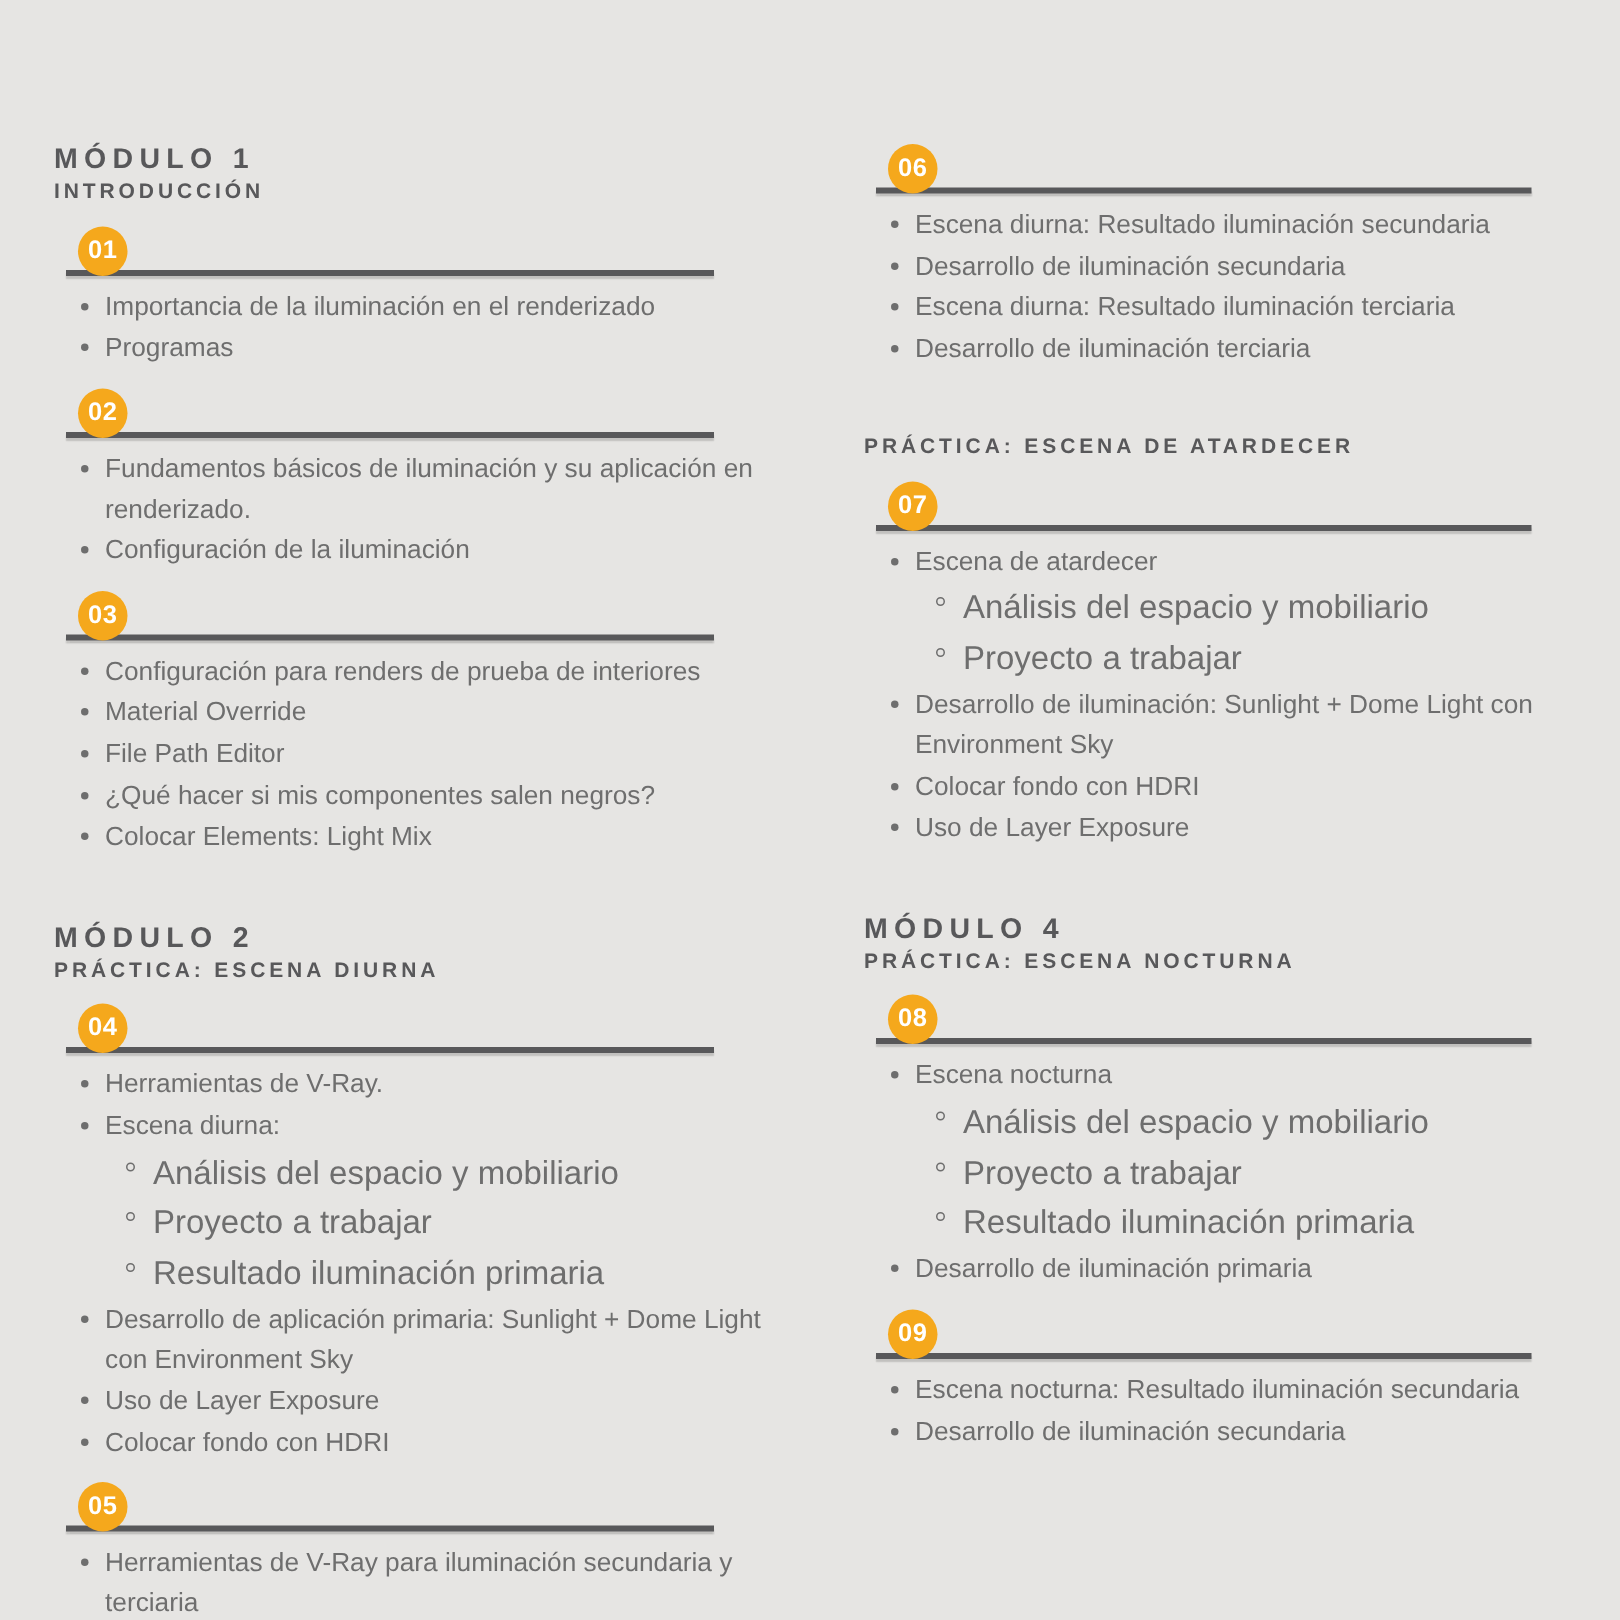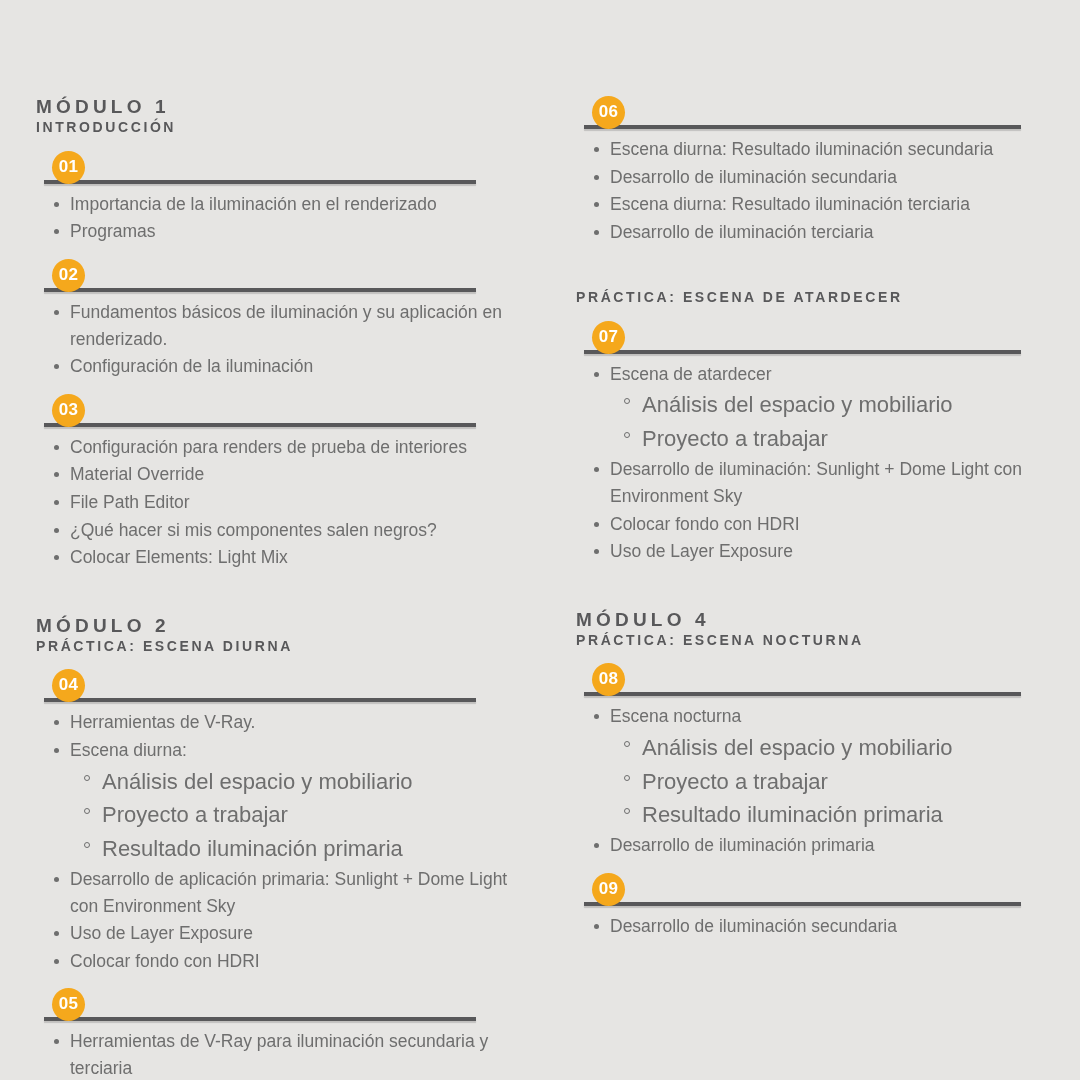--- a/index.html
+++ b/index.html
@@ -270,18 +270,19 @@
               </ul></li>
             <li><span>Desarrollo de iluminación primaria</span></li>
           </ul>
         </div>
         <div class="section">
           <div class="section-head">
             <div class="rule"></div>
             <div class="badge">09</div>
           </div>
           <ul class="items">
+            <li><span>Escena nocturna: Resultado iluminación secundaria</span></li>
             <li><span>Desarrollo de iluminación secundaria</span></li>
           </ul>
         </div>
       </div>
   </div>
 </div>
 
 </body></html>

